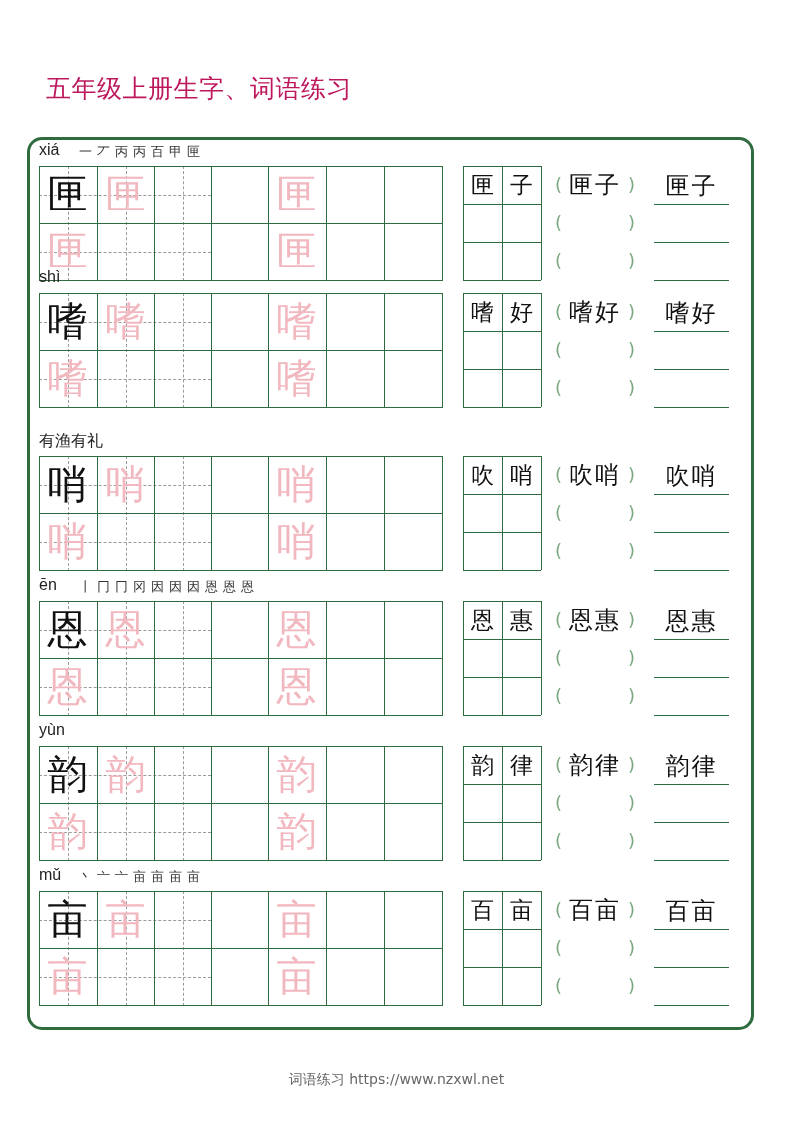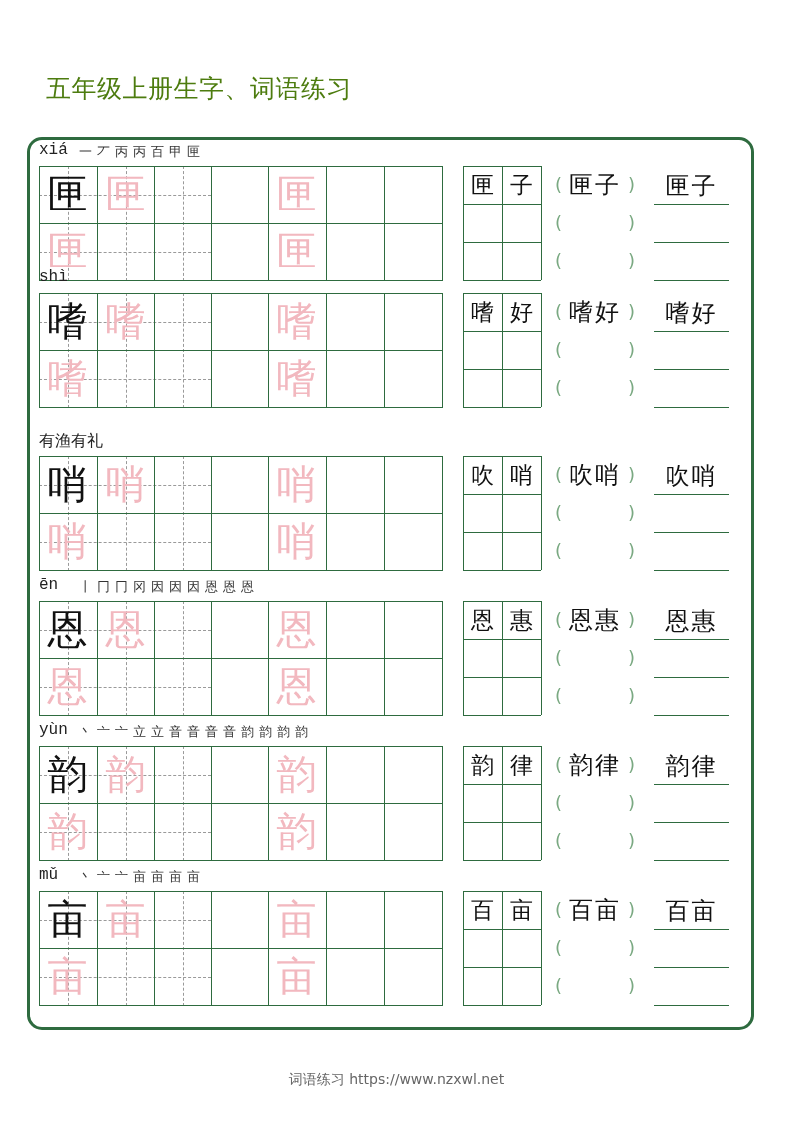--- a/index.html
+++ b/index.html
@@ -1,24 +1,24 @@
 <!DOCTYPE html>
 <html><head>
 <meta charset="utf-8">
 <style>
   html, body { margin:0; padding:0; background:#ffffff; }
   body { width:793px; height:1122px; position:relative; overflow:hidden;
          font-family:"DejaVu Sans", sans-serif; color:#1a1a1a; }
   .title { position:absolute; left:46px; top:72px; font-size:25px; letter-spacing:0.5px;
-           font-family:"DejaVu Sans", sans-serif; color:#4d7c0f; }
+           font-family:"DejaVu Sans", sans-serif; color:#be185d; }
   .frame { position:absolute; left:27px; top:137px; width:727px; height:893px;
            border:3px solid #2e6b3f; border-radius:15px; box-sizing:border-box; }
   .section { position:absolute; left:0; width:793px; height:145px; }
   .pinyin { position:absolute; left:39px; top:4px; font-size:16px; color:#222;
-            font-family:Liberation Mono, monospace; }
+            font-family:Liberation Sans, sans-serif; }
   .strokes { position:absolute; left:79px; top:6px; font-size:13px; color:#333;
              font-family:"DejaVu Serif", serif; white-space:nowrap; }
   .strokes span { display:inline-block; margin-right:5px; }
   .grid { position:absolute; left:39px; top:29px; width:403px; height:115px; }
   .cell { position:absolute; width:57px; height:57px; box-sizing:border-box; }
   .gline-v { position:absolute; top:0; width:0; height:115px; border-left:1.5px solid #2e6b3f; }
   .gline-h { position:absolute; left:0; height:0; width:403px; border-top:1.5px solid #2e6b3f; }
   .dash-v { position:absolute; width:0; border-left:1px dashed #9a9a9a; }
   .dash-h { position:absolute; height:0; border-top:1px dashed #9a9a9a; }
   .char { position:absolute; width:57px; height:57px; line-height:57px; text-align:center;
@@ -322,21 +322,20 @@
         <span class="paren-r">)</span>
       </div>
       <div class="ans-row" style="top: 29px;">
         <span class="ans-word">恩惠</span>
       </div>
       <div class="ans-row" style="top: 67px;"></div>
       <div class="ans-row" style="top: 105px;"></div>
     </div>
     <div class="section" style="top: 717px;">
       <div class="pinyin">yùn</div>
-      <div class="strokes"><span>丶</span><span>亠</span><span>亠</span><span>立</span><span>立</span><span>音</span><span>音</span><span>音</span><span>音</span><span>韵</span><span>韵</span><span>韵</span><span>韵</span></div>
       <div class="grid">
         <div class="dash-v" style="left: 28.5px; top: 0px; height: 115px;"></div>
         <div class="dash-v" style="left: 86.5px; top: 0px; height: 115px;"></div>
         <div class="dash-v" style="left: 143.5px; top: 0px; height: 115px;"></div>
         <div class="dash-h" style="top: 28.5px; left: 0px; width: 172px;"></div>
         <div class="dash-h" style="top: 86px; left: 0px; width: 172px;"></div>
         <div class="gline-v" style="left: 0px;"></div>
         <div class="gline-v" style="left: 58px;"></div>
         <div class="gline-v" style="left: 115px;"></div>
         <div class="gline-v" style="left: 172px;"></div>

